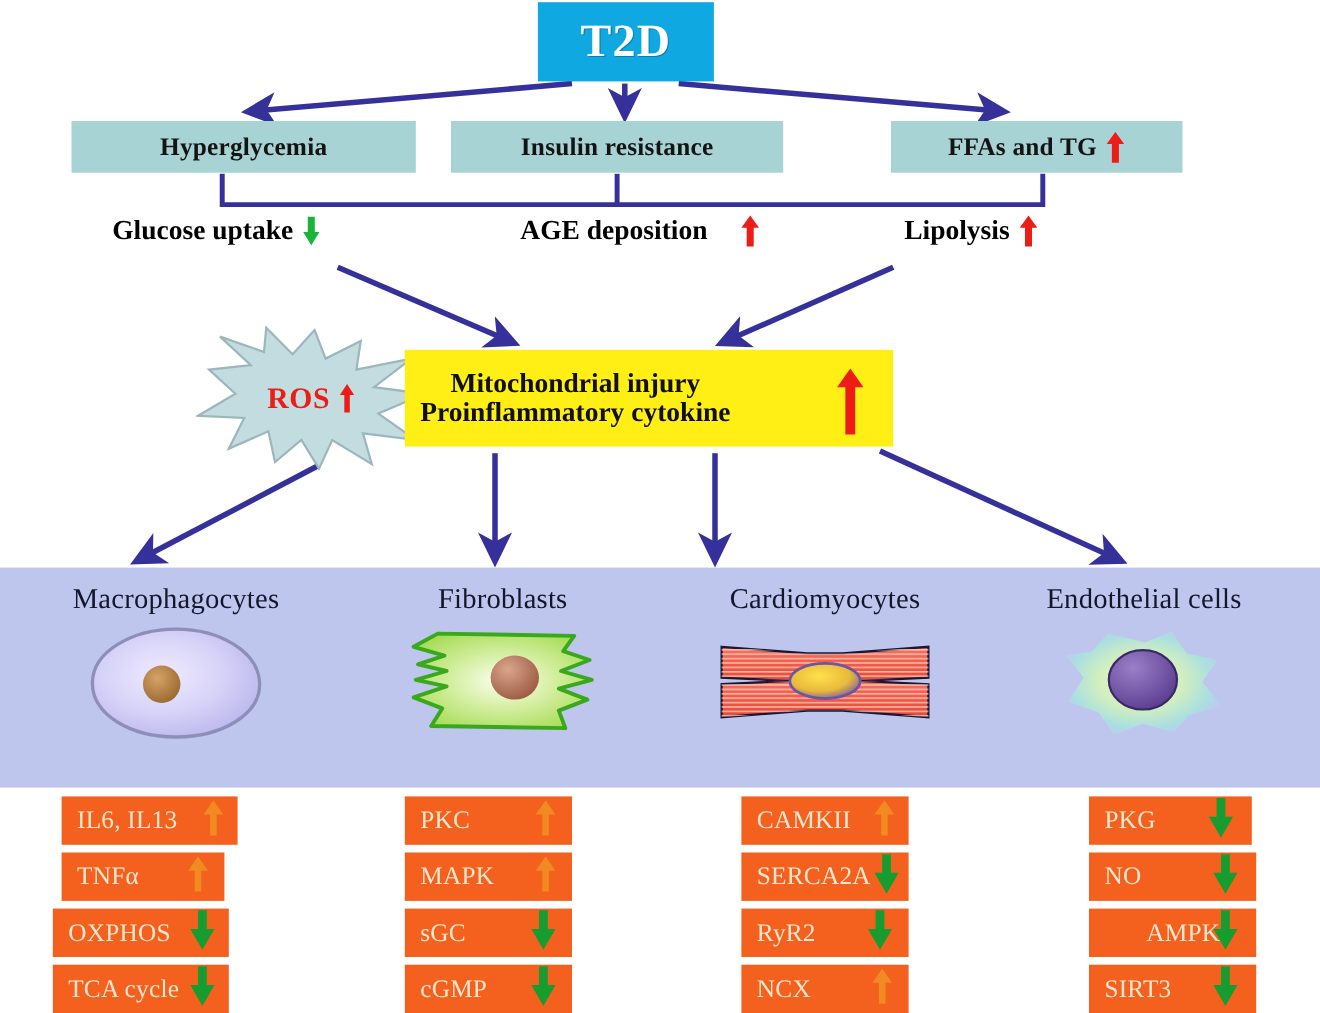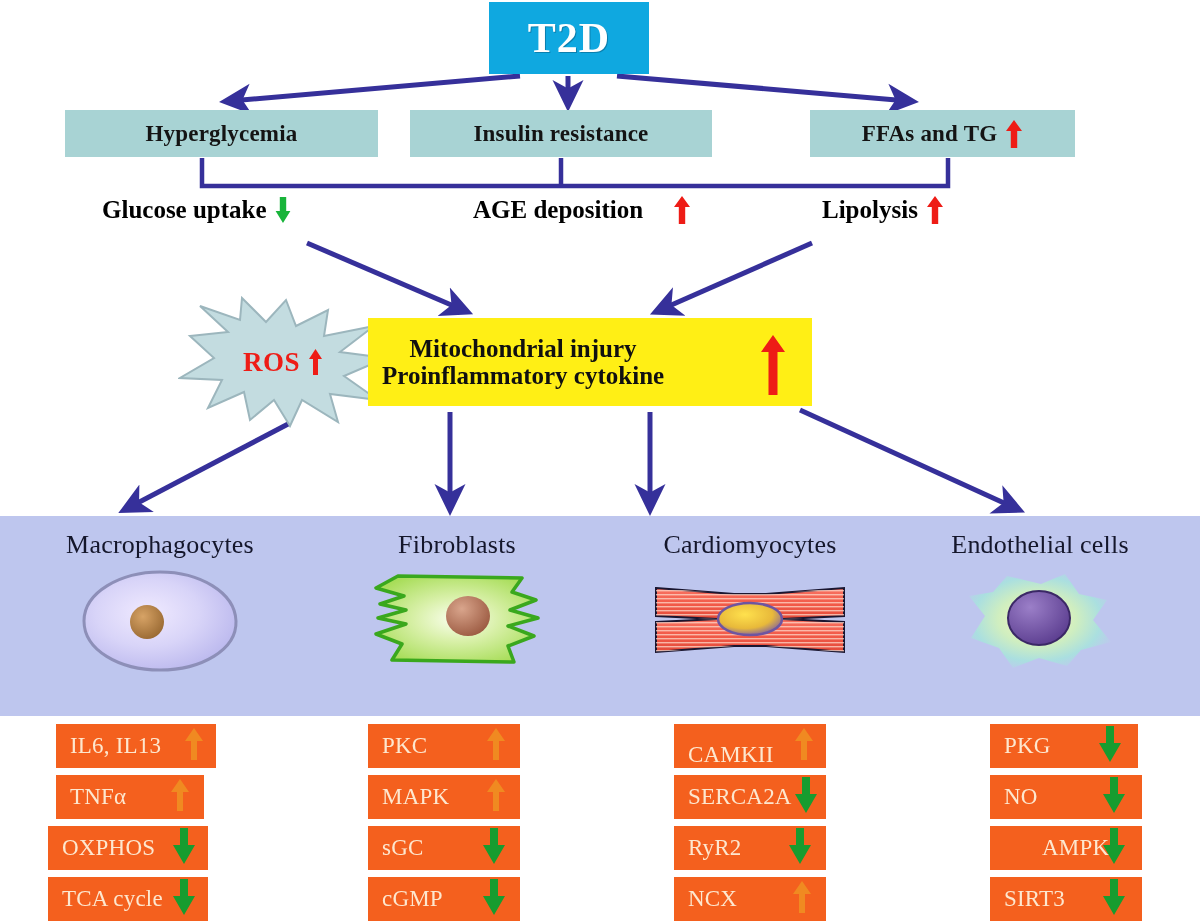--- a/index.html
+++ b/index.html
@@ -381,21 +381,21 @@
       <span class="orow-label">cGMP</span>
       <span class="orow-arrow" style="right:14px;">
         <svg width="24" height="38" viewBox="0 0 24 38">
             <path d="M12 37 L23 18 L16 18 L16 1 L8 1 L8 18 L1 18 Z" fill="#179c2f"></path>
           </svg>
       </span>
     </div>
   </div>
 
   <div class="stack" style="left:674px;">
-    <div class="orow" style="width:152px;align-items:flex-end;">
+    <div class="orow" style="width:152px;">
       <span class="orow-label">CAMKII</span>
       <span class="orow-arrow" style="right:12px;">
         <svg width="20" height="34" viewBox="0 0 20 34">
             <path d="M10 1 L19 14 L13 14 L13 33 L7 33 L7 14 L1 14 Z" fill="#f08a21"></path>
           </svg>
       </span>
     </div>
     <div class="orow" style="width:152px;">
       <span class="orow-label">SERCA2A</span>
       <span class="orow-arrow" style="right:8px;">

